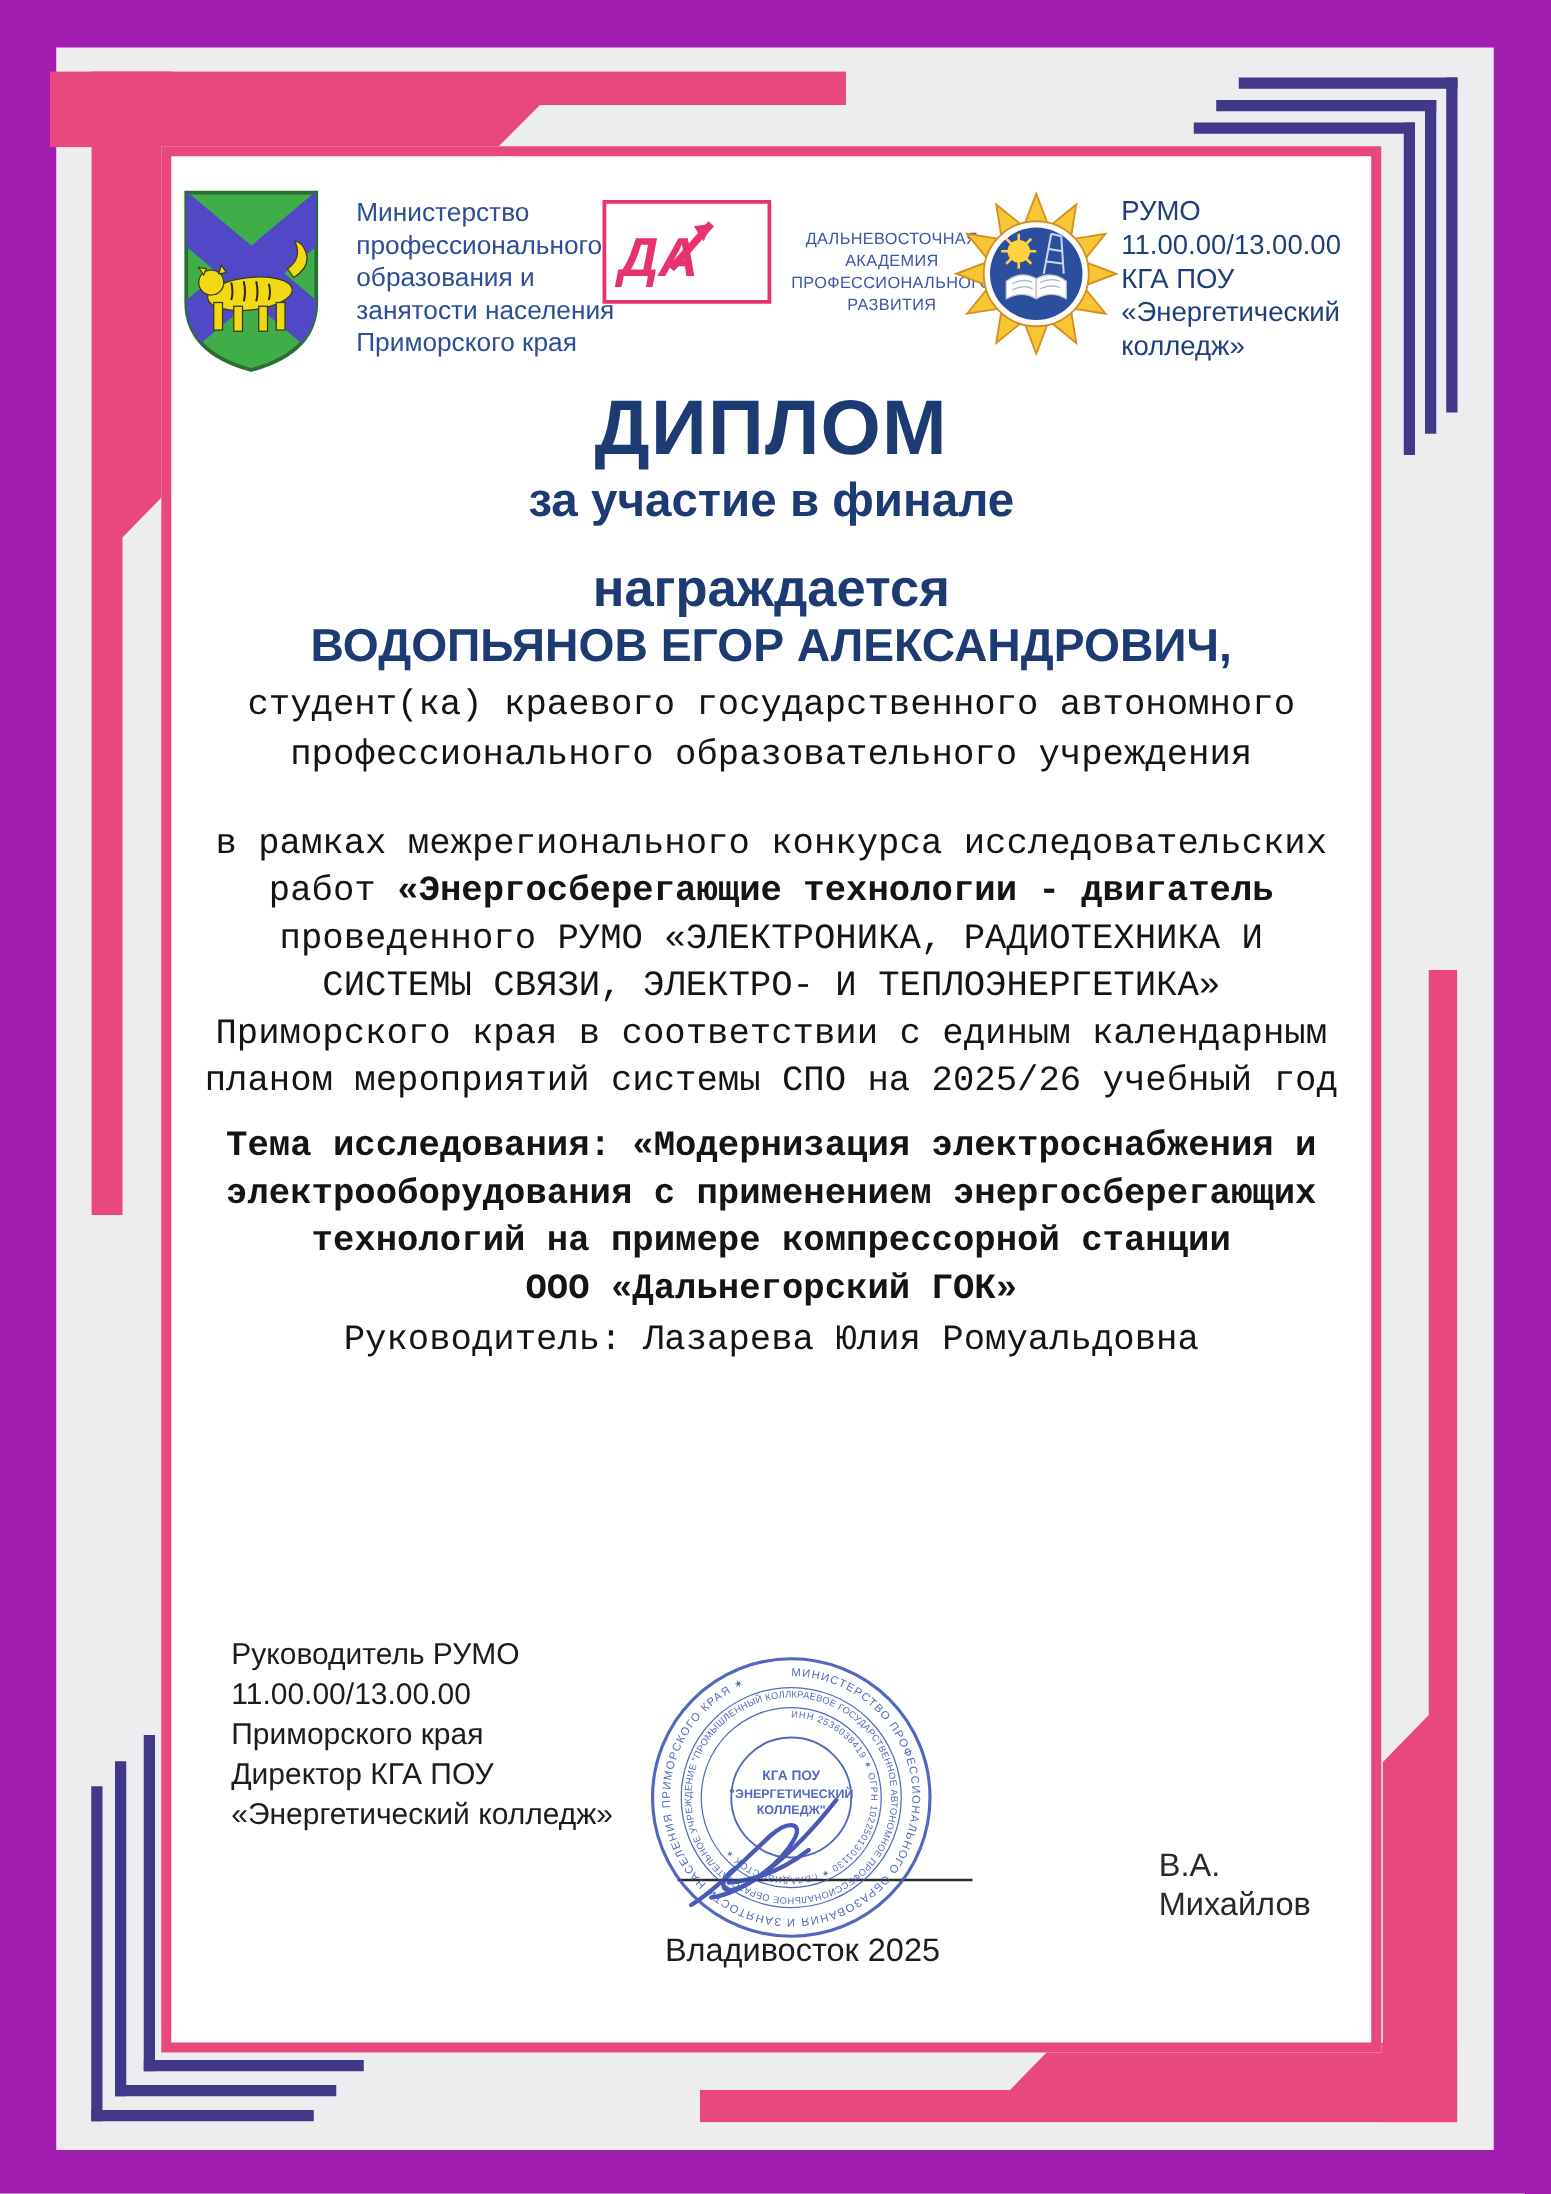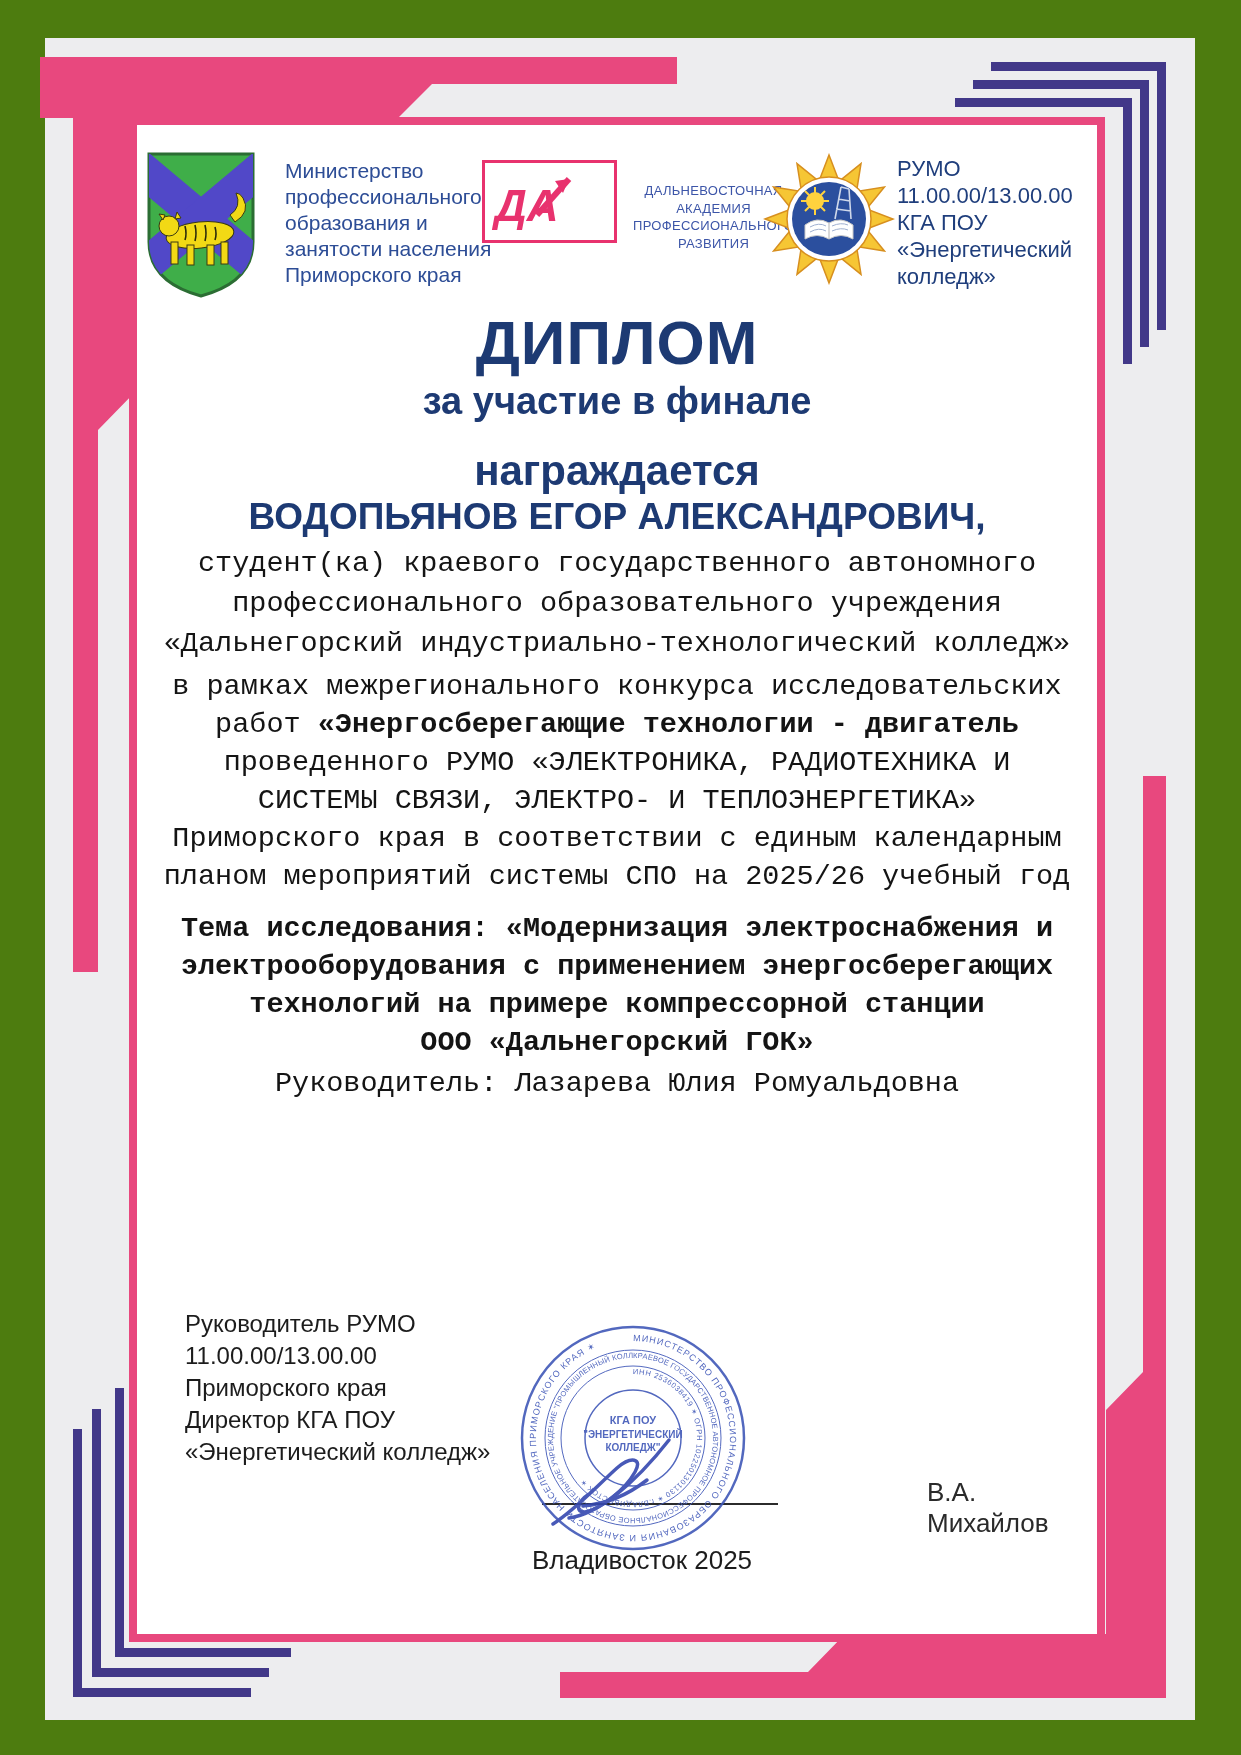--- a/index.html
+++ b/index.html
@@ -1,17 +1,17 @@
 <!DOCTYPE html>
 <html><head>
 <meta charset="utf-8">
 <style>
   html,body{margin:0;padding:0;}
   body{width:1241px;height:1755px;font-family:"Liberation Sans",sans-serif;}
-  .page{position:relative;width:1241px;height:1755px;background:#4d7c0f;overflow:hidden;}
+  .page{position:relative;width:1241px;height:1755px;background:#a21caf;overflow:hidden;}
   .inner-bg{position:absolute;left:45px;top:38px;width:1150px;height:1682px;background:#ededef;}
   .band{position:absolute;background:#e8487e;}
   .band-top{left:40px;top:57px;width:637px;height:61px;
     clip-path:polygon(0px 0px,637px 0px,637px 27px,392px 27px,358px 61px,0px 61px);}
   .band-left{left:73px;top:57px;width:64px;height:915px;
     clip-path:polygon(0px 0px,64px 0px,64px 333px,25px 373px,25px 915px,0px 915px);}
   .band-right{left:1106px;top:776px;width:60px;height:922px;
     clip-path:polygon(37px 0px,60px 0px,60px 922px,0px 922px,0px 634px,37px 596px);}
   .band-bottom{left:560px;top:1634px;width:606px;height:64px;
     clip-path:polygon(0px 38px,248px 38px,285px 0px,606px 0px,606px 64px,0px 64px);}
@@ -29,21 +29,21 @@
   .rumo-text{left:760px;top:30px;font-size:22px;line-height:27px;color:#1f3e7c;}
   .emblem{left:8px;top:25px;}
   .sun-logo{left:626px;top:28px;}
   .c{text-align:center;}
   .title{font-size:62px;line-height:66px;font-weight:bold;color:#1d3a73;letter-spacing:1px;}
   .subtitle{font-size:38px;line-height:42px;font-weight:bold;color:#1d3a73;margin-top:4px;text-align:center;}
   .award{font-size:42px;line-height:46px;font-weight:bold;color:#1d3a73;margin-top:26px;}
   .recipient{font-size:37px;line-height:46px;font-weight:bold;color:#1d3a73;}
   .serif{font-family:Liberation Mono, monospace;color:#141414;}
   .p1{margin-top:4px;font-size:28.5px;line-height:40px;}
-  .p2{margin-top:4px;font-size:28.5px;line-height:38px;}
+  .p2{margin-top:32px;font-size:28.5px;line-height:38px;}
   .p3{margin-top:14px;font-size:28.5px;line-height:38px;font-weight:bold;}
   .sup{margin-top:2px;font-size:28.5px;line-height:40px;}
   .b{font-weight:bold;}
   .sig-block{position:absolute;left:48px;top:1183px;font-size:24px;line-height:32px;color:#1c1c1c;}
   .stamp-wrap{position:absolute;left:376px;top:1193px;width:240px;height:240px;}
   .sig-line{position:absolute;left:405px;top:1378px;width:236px;height:2px;background:#2b2b2b;}
   .sig-name{position:absolute;left:790px;top:1352px;font-size:26px;color:#2a2a2a;}
   .sig-city{position:absolute;left:340px;top:1420px;width:330px;text-align:center;font-size:26px;color:#1c1c1c;}
 </style>
 </head>
@@ -154,21 +154,20 @@
     </div>
 
     <div class="c title">ДИПЛОМ</div>
     <div class="c subtitle">за участие в финале</div>
     <div class="c award">награждается</div>
     <div class="c recipient">ВОДОПЬЯНОВ ЕГОР АЛЕКСАНДРОВИЧ,</div>
 
     <div class="c serif p1">
       <div>студент(ка) краевого государственного автономного</div>
       <div>профессионального образовательного учреждения</div>
-      <div>«Дальнегорский индустриально-технологический колледж»</div>
     </div>
 
     <div class="c serif p2">
       <div>в рамках межрегионального конкурса исследовательских</div>
       <div><span>работ </span><span class="b">«Энергосберегающие технологии - двигатель</span></div>
       <div>проведенного РУМО «ЭЛЕКТРОНИКА, РАДИОТЕХНИКА И</div>
       <div>СИСТЕМЫ СВЯЗИ, ЭЛЕКТРО- И ТЕПЛОЭНЕРГЕТИКА»</div>
       <div>Приморского края в соответствии с единым календарным</div>
       <div>планом мероприятий системы СПО на 2025/26 учебный год</div>
     </div>

